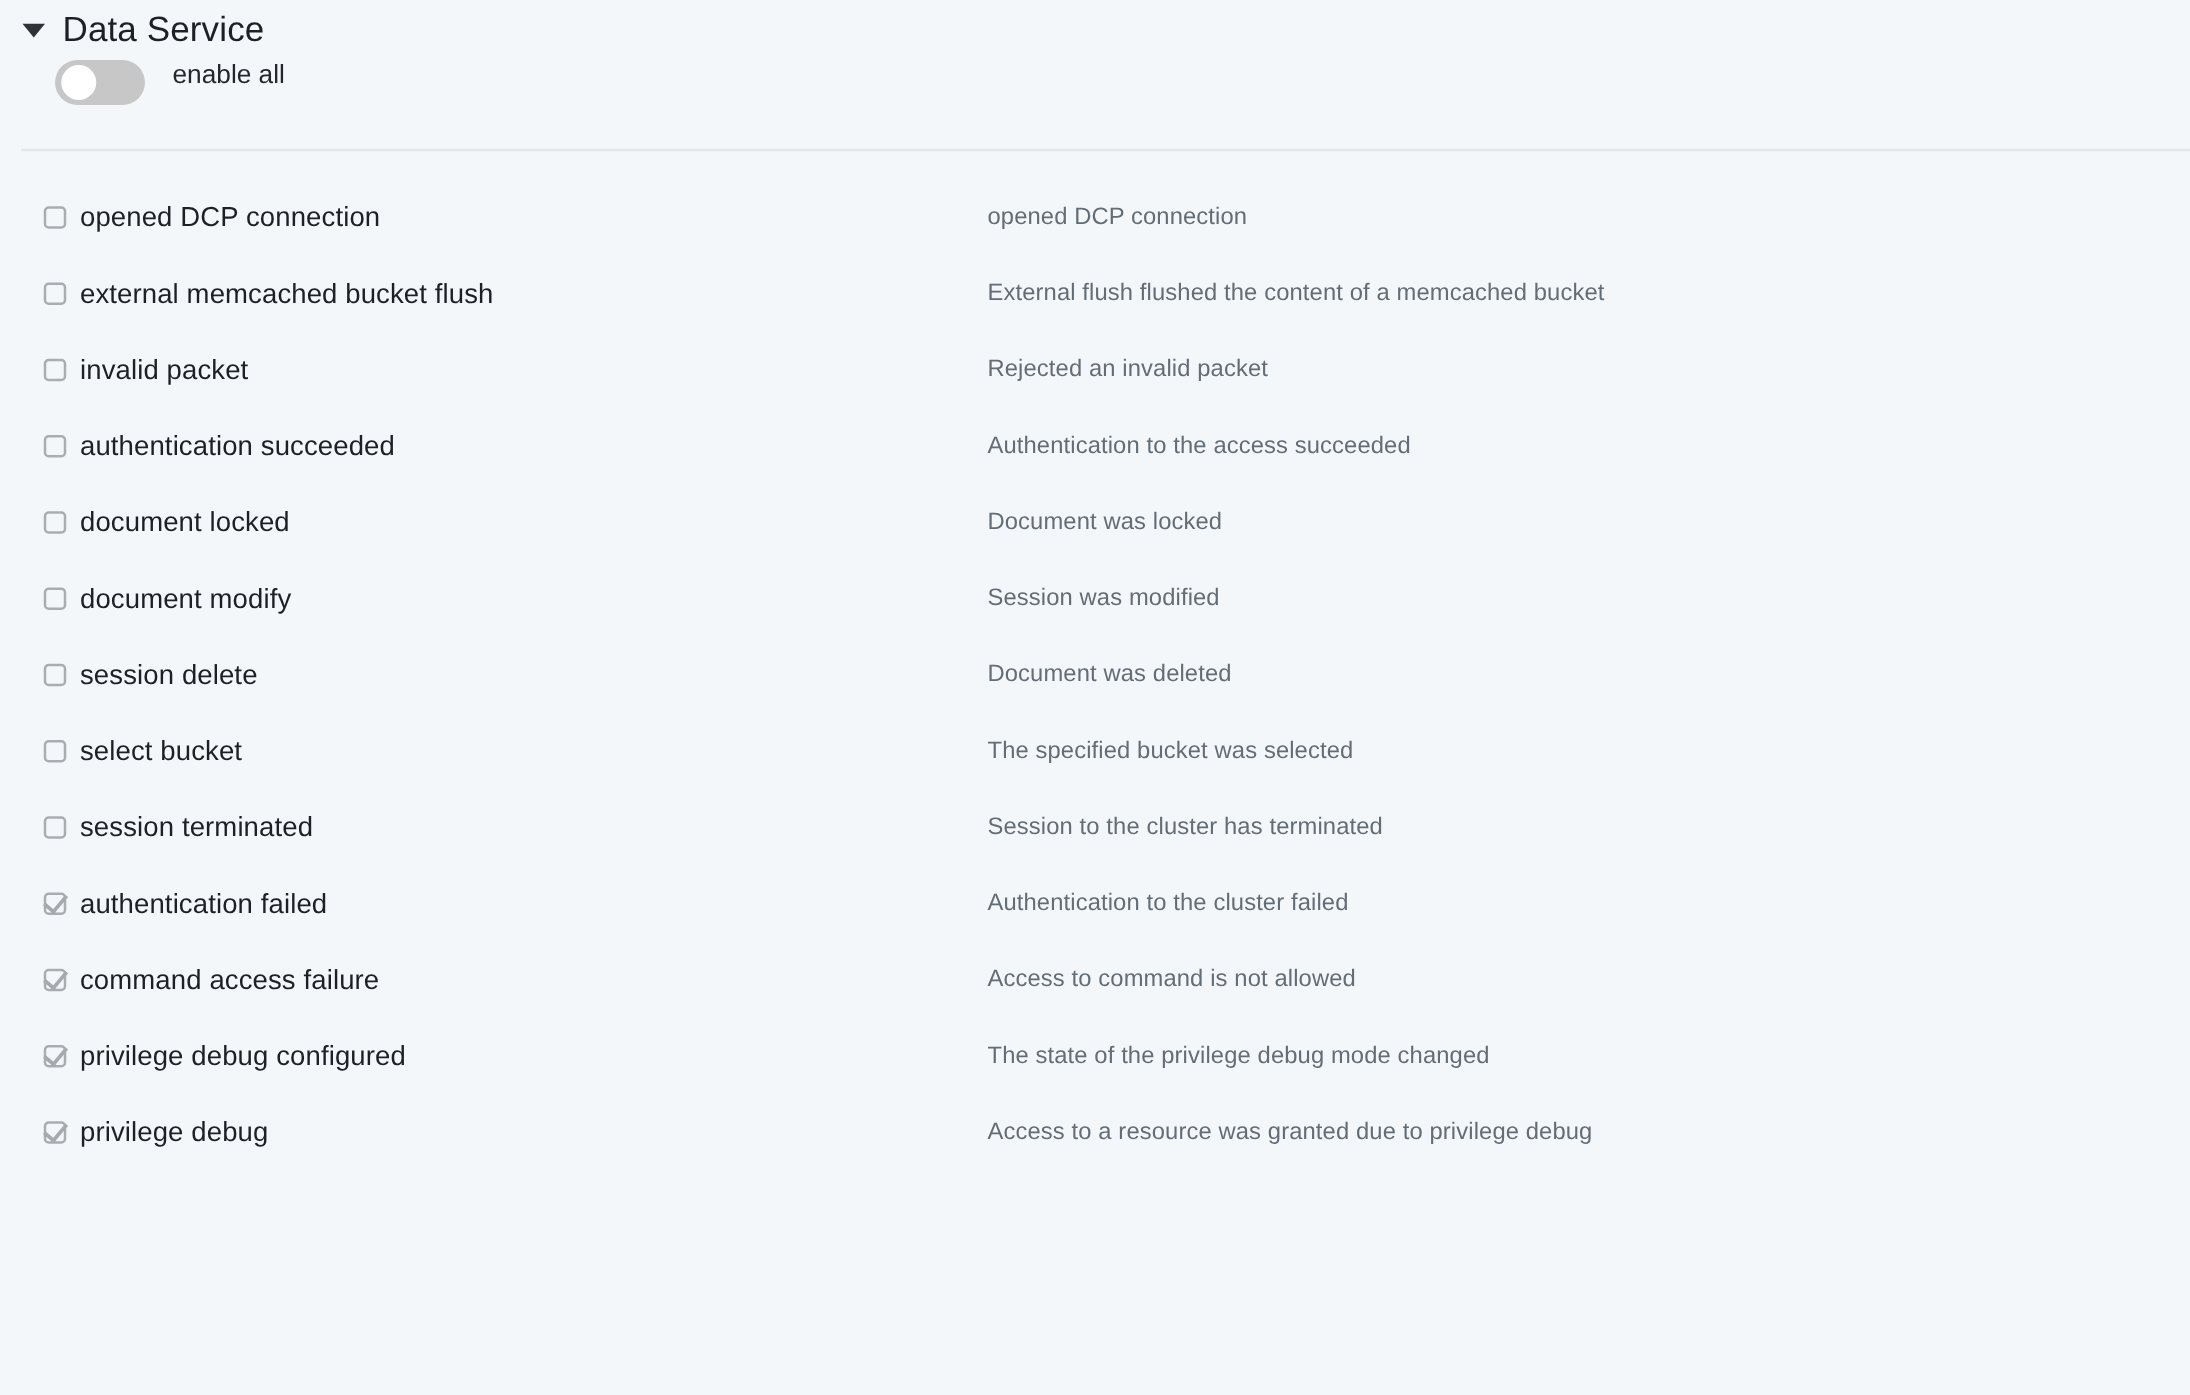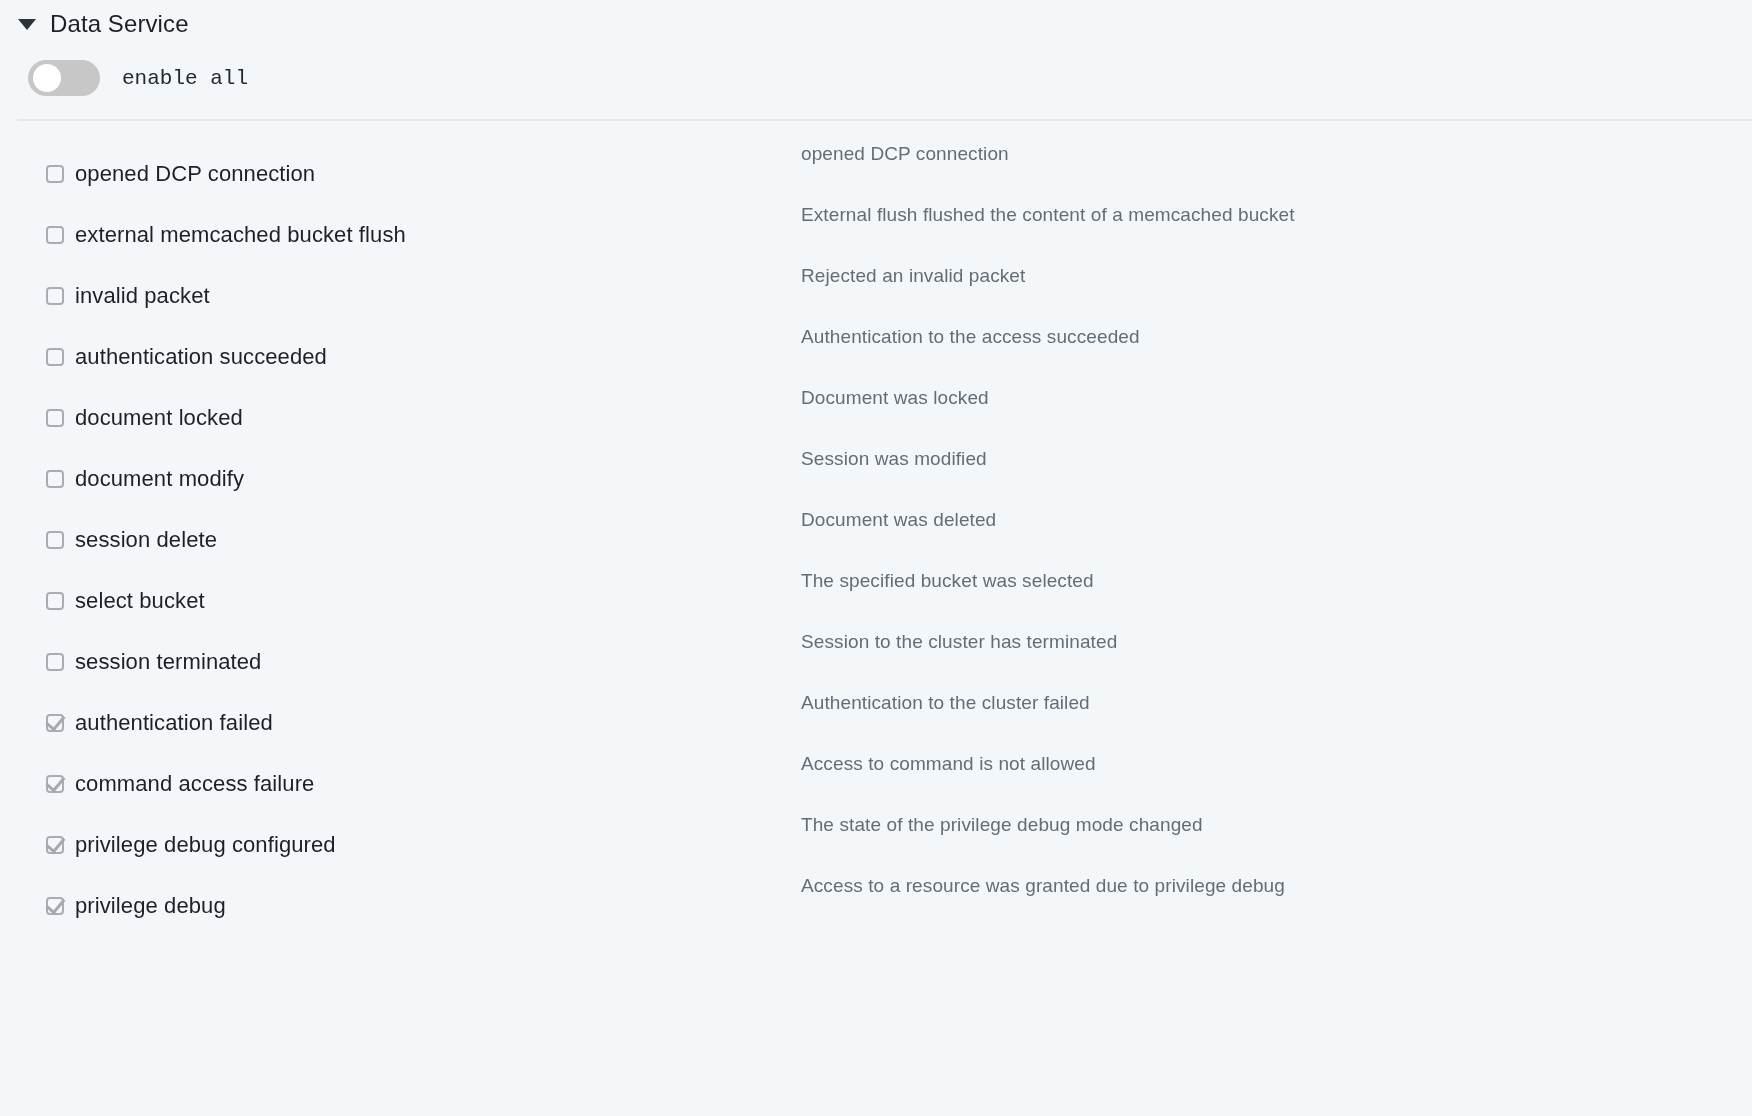--- a/index.html
+++ b/index.html
@@ -27,33 +27,32 @@
   .caret {
     width: 0;
     height: 0;
     border-left: 9px solid transparent;
     border-right: 9px solid transparent;
     border-top: 11px solid #2e3338;
     margin-right: 14px;
     flex: none;
   }
   .section-title {
-    font-size: 24px;
+    font-size: 28px;
     color: #1d2126;
     letter-spacing: .1px;
   }
 
   
   .toggle-row {
     display: flex;
-    align-items: center;
+    align-items: flex-start;
     height: 60px;
-    padding-left: 28px;
-    box-sizing: border-box;
-    font-family: Liberation Mono, monospace;
+    padding-left: 44px;
+    box-sizing: border-box;
   }
   .toggle {
     width: 72px;
     height: 36px;
     border-radius: 18px;
     background: #c7c7c7;
     position: relative;
     flex: none;
     cursor: pointer;
   }
@@ -86,22 +85,22 @@
   .rows {
     position: absolute;
     top: 143px;
     left: 0;
     right: 0;
   }
   .row {
     position: relative;
     height: 61px;
     display: flex;
+    align-items: center;
     cursor: pointer;
-    padding-left: 11px;
   }
   .row .label-cell {
     display: flex;
     align-items: center;
     width: 790px;
     padding-left: 35px;
     box-sizing: border-box;
     flex: none;
   }
   .cbox {

